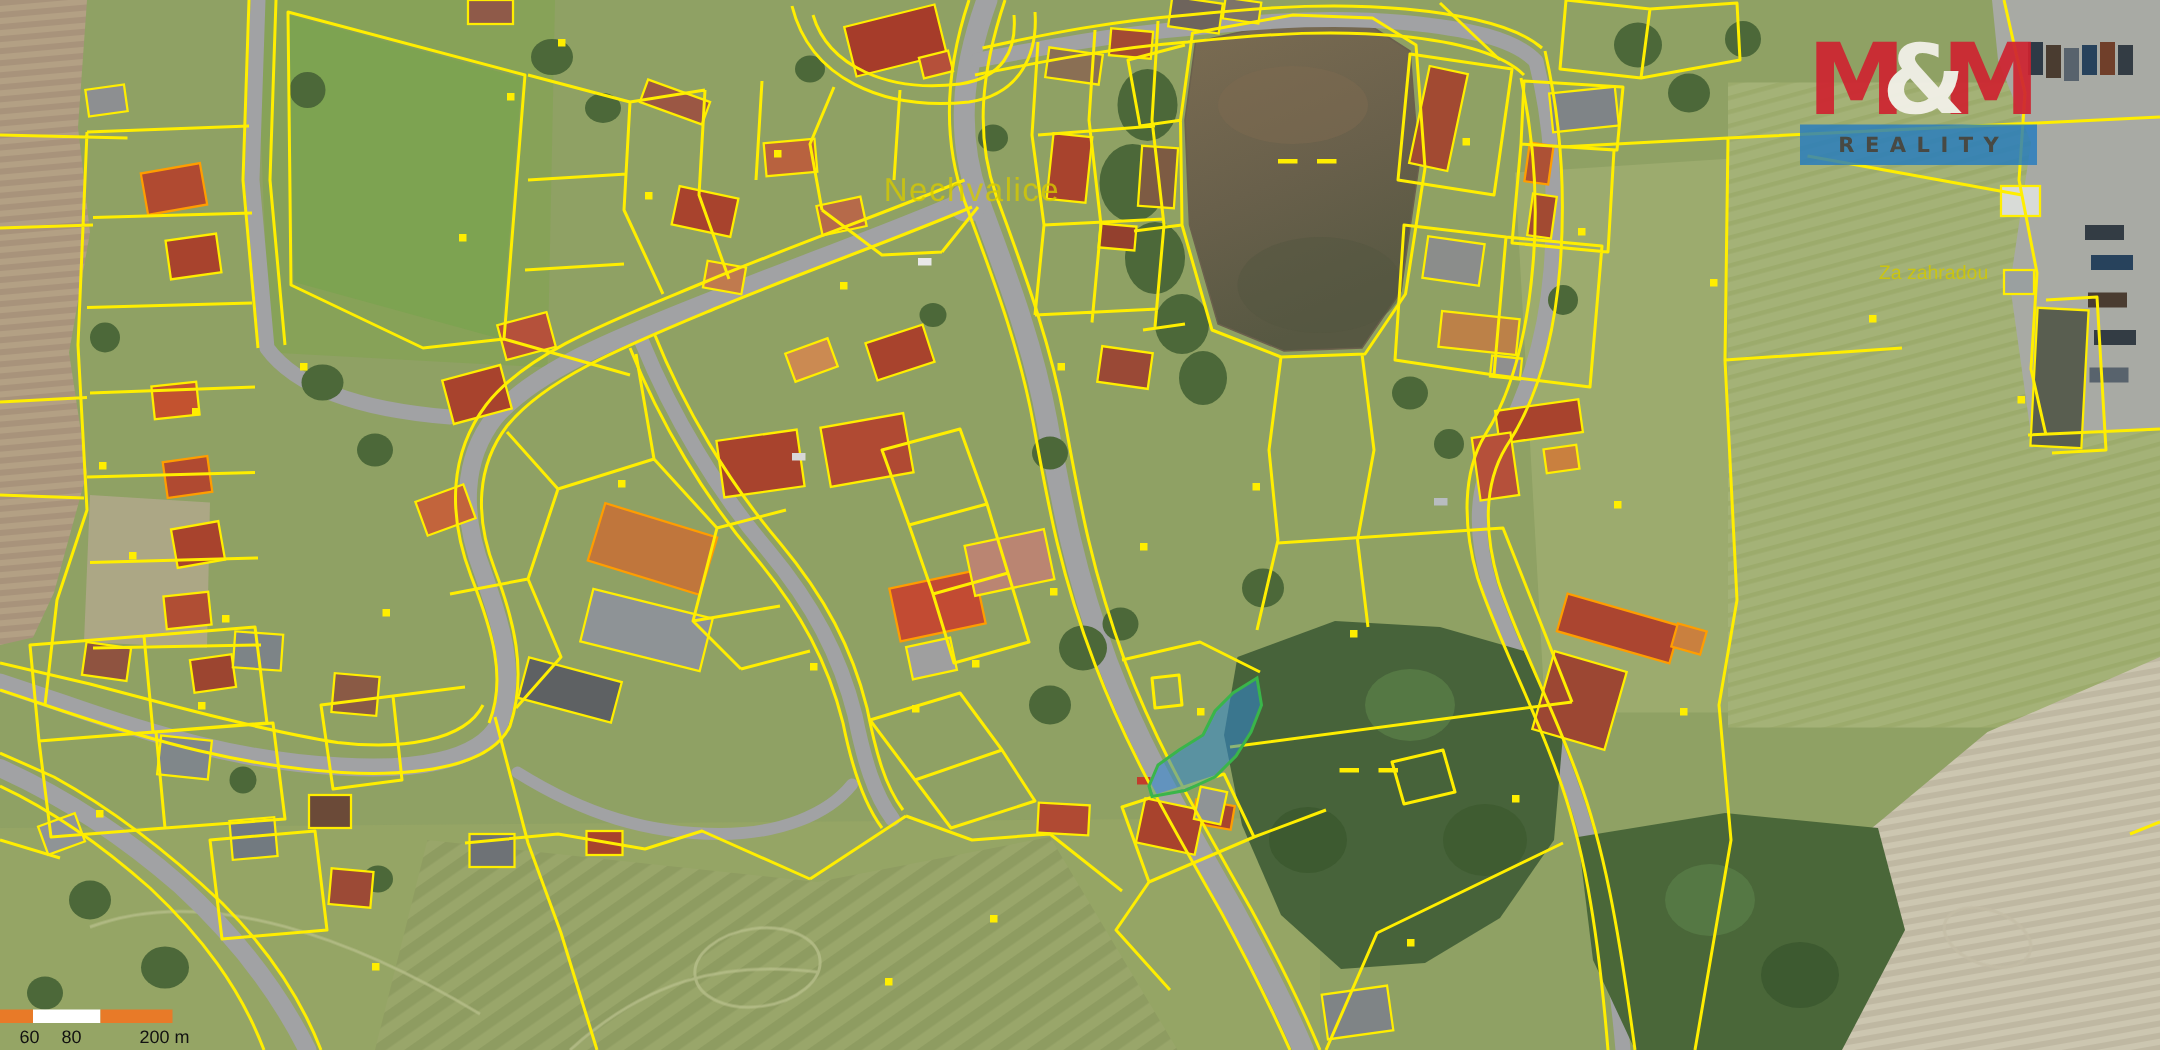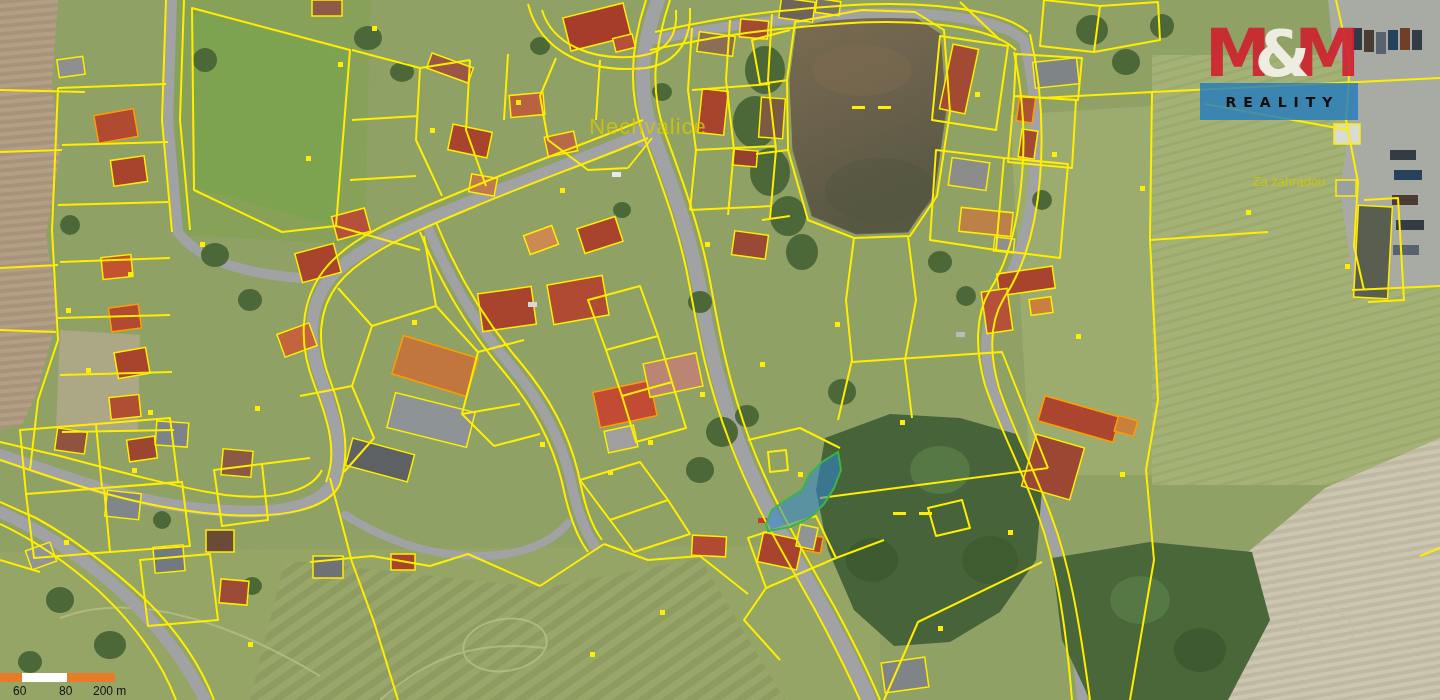--- a/index.html
+++ b/index.html
@@ -4,30 +4,30 @@
 <style>
   html,body{margin:0;padding:0;background:#222;}
   .stage{position:relative;width:1440px;height:700px;overflow:hidden;font-family:"Liberation Sans",sans-serif;background:#8fa164;}
   .stage svg{position:absolute;left:0;top:0;}
   
   .logo{position:absolute;left:1200px;top:26px;width:158px;opacity:.92;}
   .logo-mm{display:flex;align-items:flex-start;justify-content:center;height:56px;
     font-family:"DejaVu Sans",sans-serif;font-weight:bold;font-size:66px;line-height:56px;
     color:#cf2330;letter-spacing:-7px;}
   .logo-mm .amp{color:#f5f2ec;position:relative;z-index:2;margin:0 -9px;font-size:64px;}
-  .logo-reality{margin-top:1px;height:37px;background:rgba(35,123,192,.88);display:flex;align-items:center;justify-content:center;
-    font-family:"DejaVu Sans",sans-serif;font-weight:bold;font-size:14px;letter-spacing:7px;color:#000000;padding-left:7px;}
+  .logo-reality{margin-top:1px;height:27px;background:rgba(35,123,192,.88);display:flex;align-items:center;justify-content:center;
+    font-family:"DejaVu Sans",sans-serif;font-weight:bold;font-size:14px;letter-spacing:7px;color:#404040;padding-left:7px;}
   
   .scalebar{position:absolute;left:0;top:670px;width:150px;height:30px;padding-left:28px;}
   .scalebar .bar{position:absolute;left:0;top:3px;height:9px;width:115px;display:flex;}
   .scalebar .seg1{width:22px;background:#e87a28;}
   .scalebar .seg2{width:45px;background:#ffffff;}
   .scalebar .seg3{width:48px;background:#e87a28;}
   .scalebar .tick{position:absolute;top:14px;font-size:12px;color:#111;}
-  .t60{left:13px;} .t80{left:59px;} .t100{left:93px;}
+  .t60{left:13px;} .t80{left:41px;} .t100{left:93px;}
 </style>
 </head>
 <body>
 
 <div class="stage">
 <svg width="1440" height="700" viewBox="0 0 1440 700">
   <defs>
     <pattern id="plow" width="8" height="8" patternUnits="userSpaceOnUse" patternTransform="rotate(85)">
       <rect width="8" height="8" fill="#b3a084"></rect>
           <rect width="4" height="8" fill="#a8937b"></rect>

